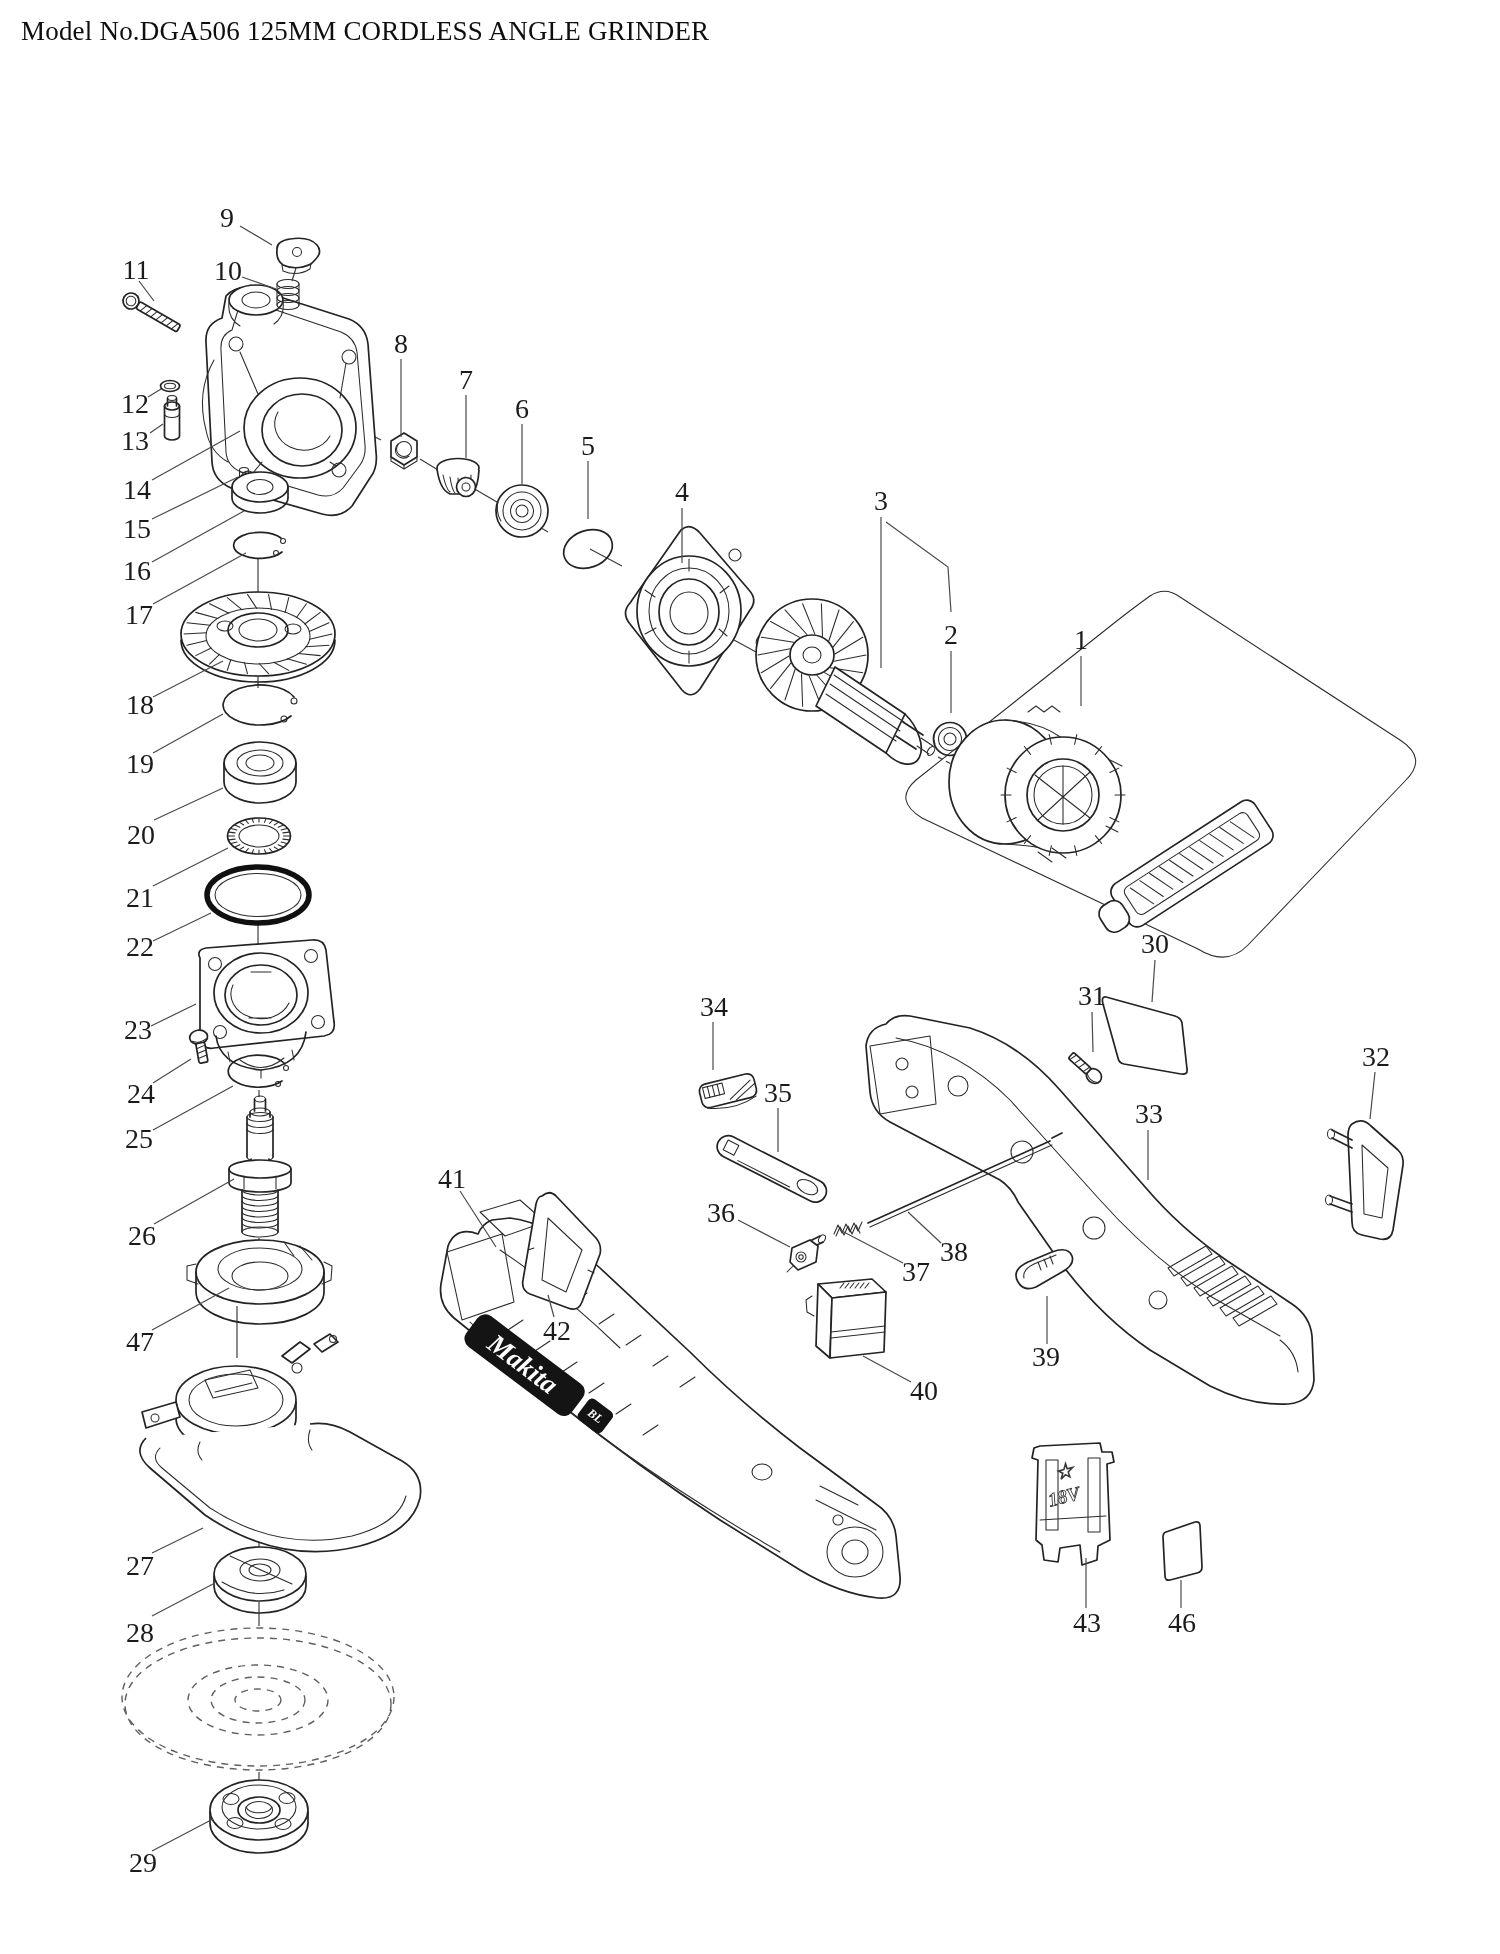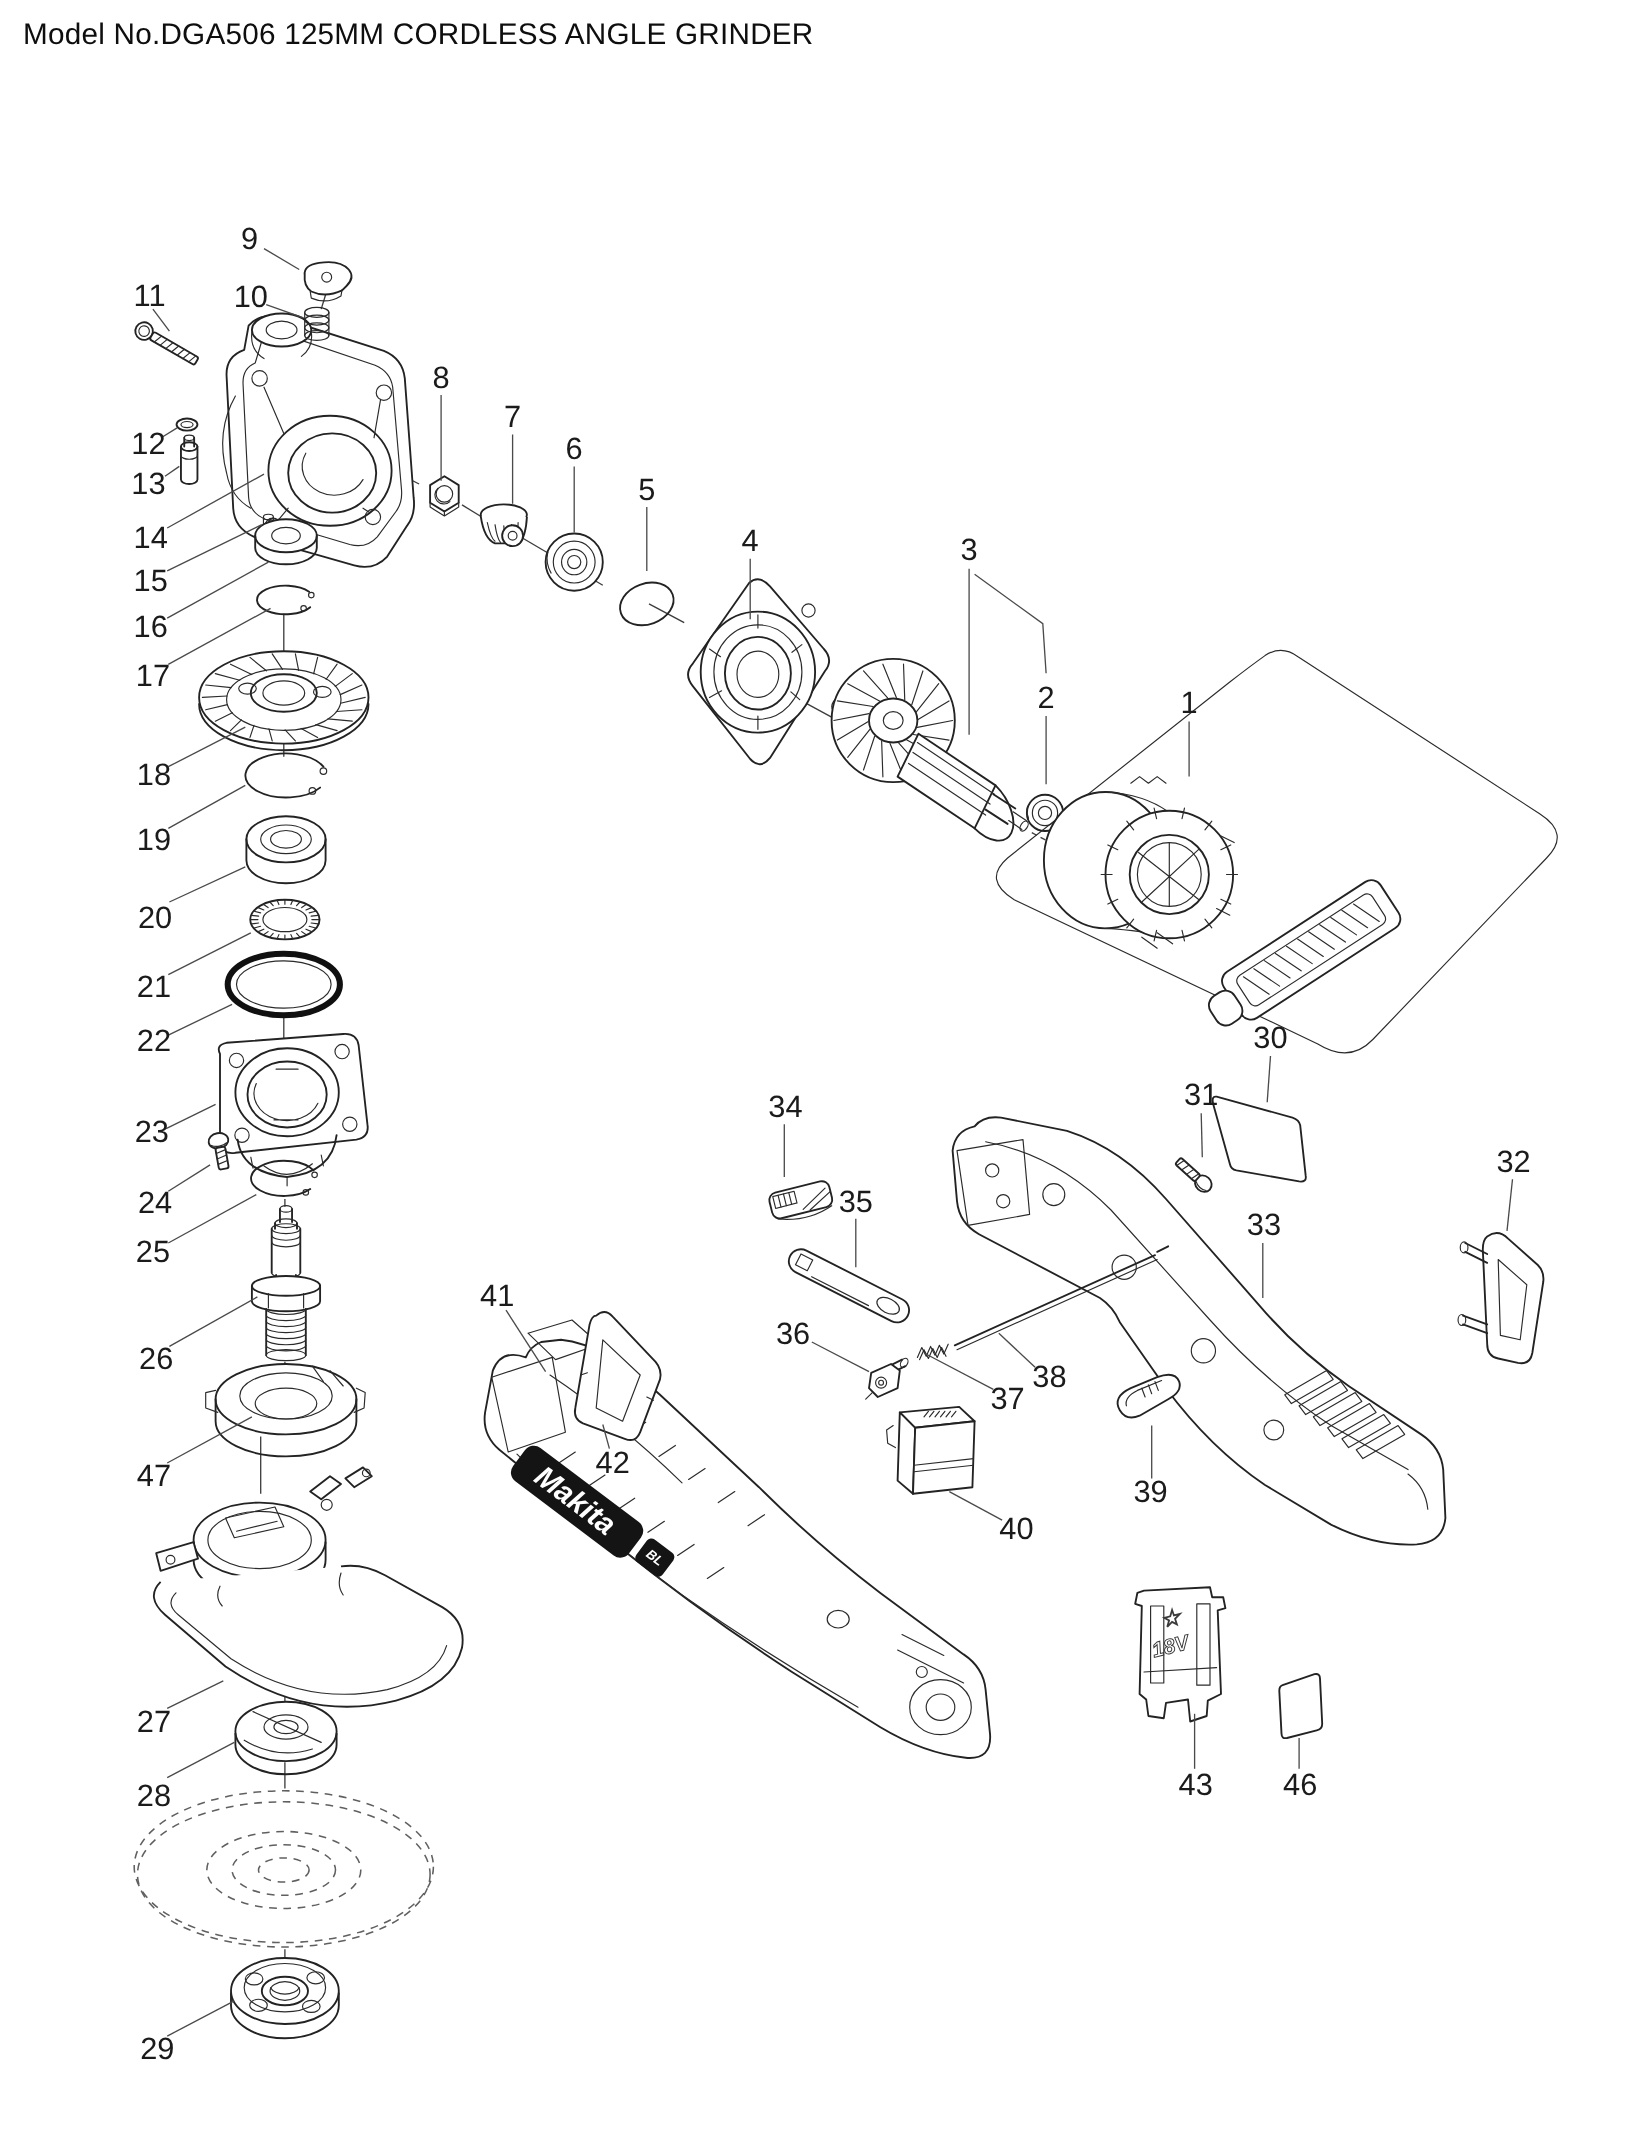--- a/index.html
+++ b/index.html
@@ -1,17 +1,17 @@
 <!DOCTYPE html>
 <html><head>
 <meta charset="utf-8">
 <style>
   html,body{margin:0;padding:0;background:#fff;}
   #page{position:relative;width:1500px;height:1954px;background:#fff;overflow:hidden;
-        font-family:Liberation Sans, sans-serif;}
+        font-family:Liberation Serif, serif;}
   #title{position:absolute;left:21px;top:16px;font-size:27px;color:#0e0e0e;letter-spacing:0.2px;}
   svg{position:absolute;left:0;top:0;}
   .ln{fill:none;stroke:#232323;stroke-width:1.7;stroke-linecap:round;stroke-linejoin:round;}
   .ln2{fill:none;stroke:#2b2b2b;stroke-width:1.05;stroke-linecap:round;stroke-linejoin:round;}
   .fw{fill:#ffffff;stroke:#232323;stroke-width:1.7;stroke-linejoin:round;}
   .thick{fill:none;stroke:#101010;stroke-width:5.5;}
   .dash{fill:none;stroke:#606060;stroke-width:1.4;stroke-dasharray:7 6;}
   .axis{fill:none;stroke:#3c3c3c;stroke-width:1.2;}
   .axisd{fill:none;stroke:#3c3c3c;stroke-width:1.2;stroke-dasharray:5 4;}
   .leader{fill:none;stroke:#4a4a4a;stroke-width:1.2;}

